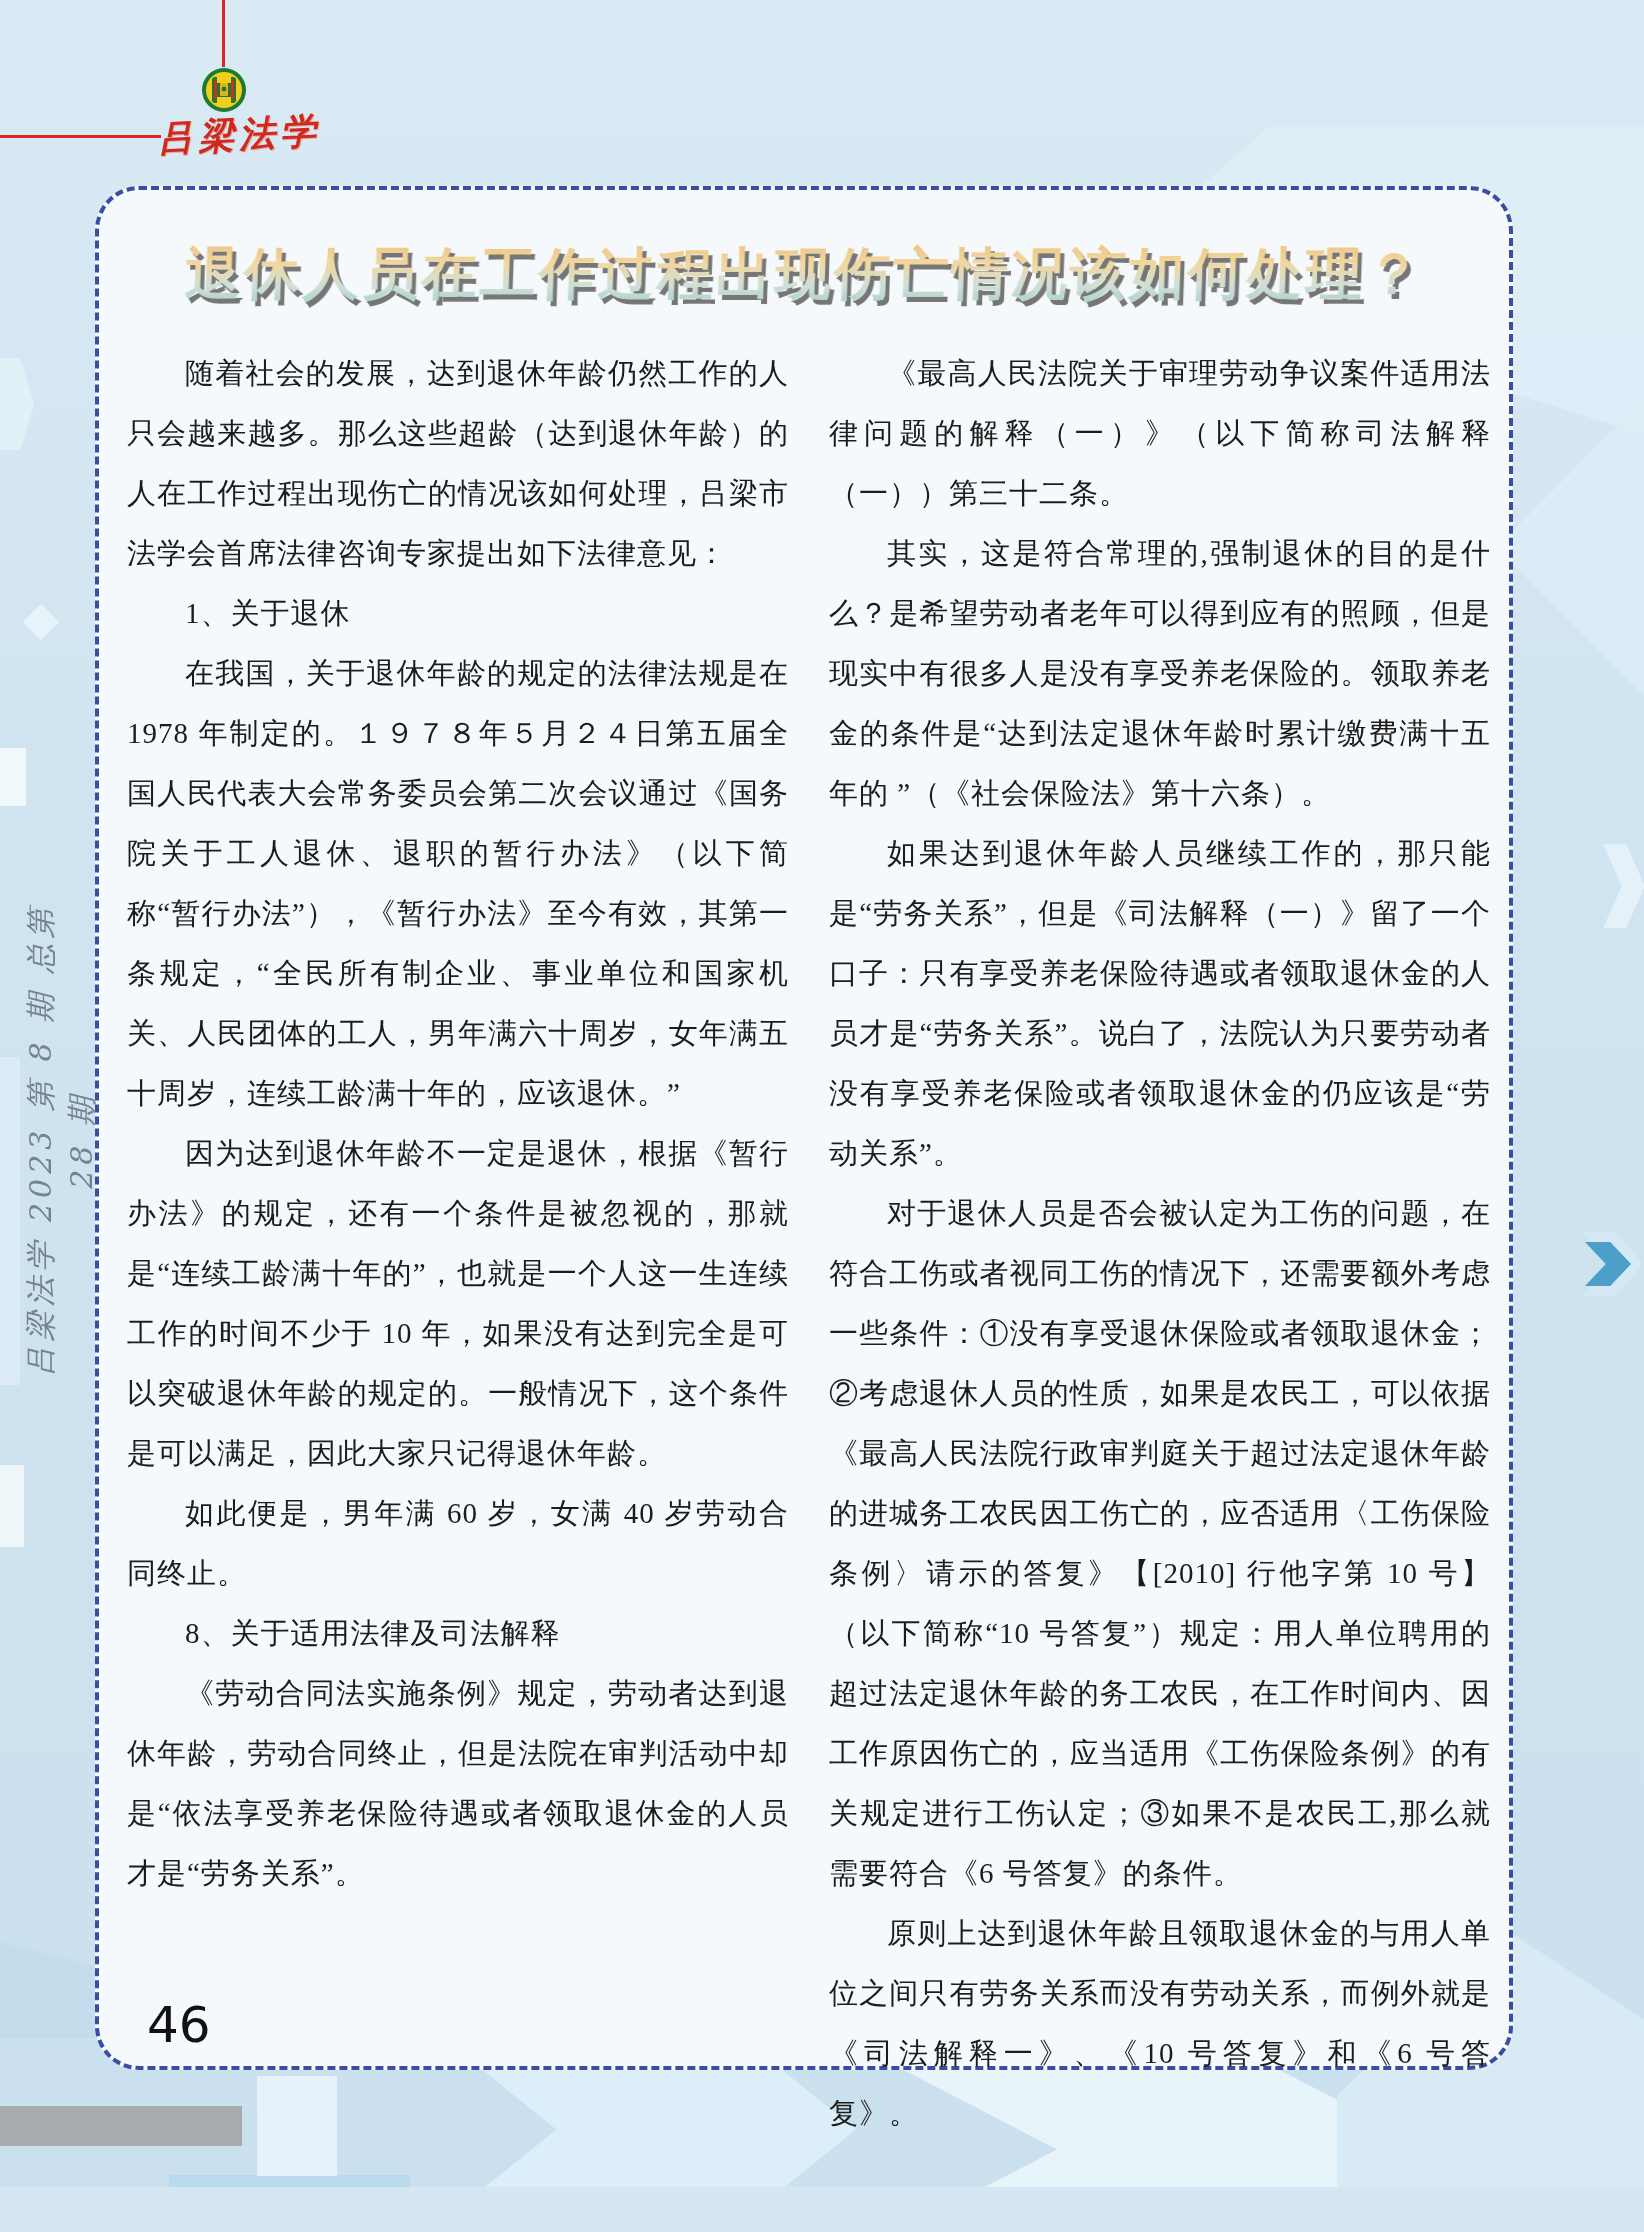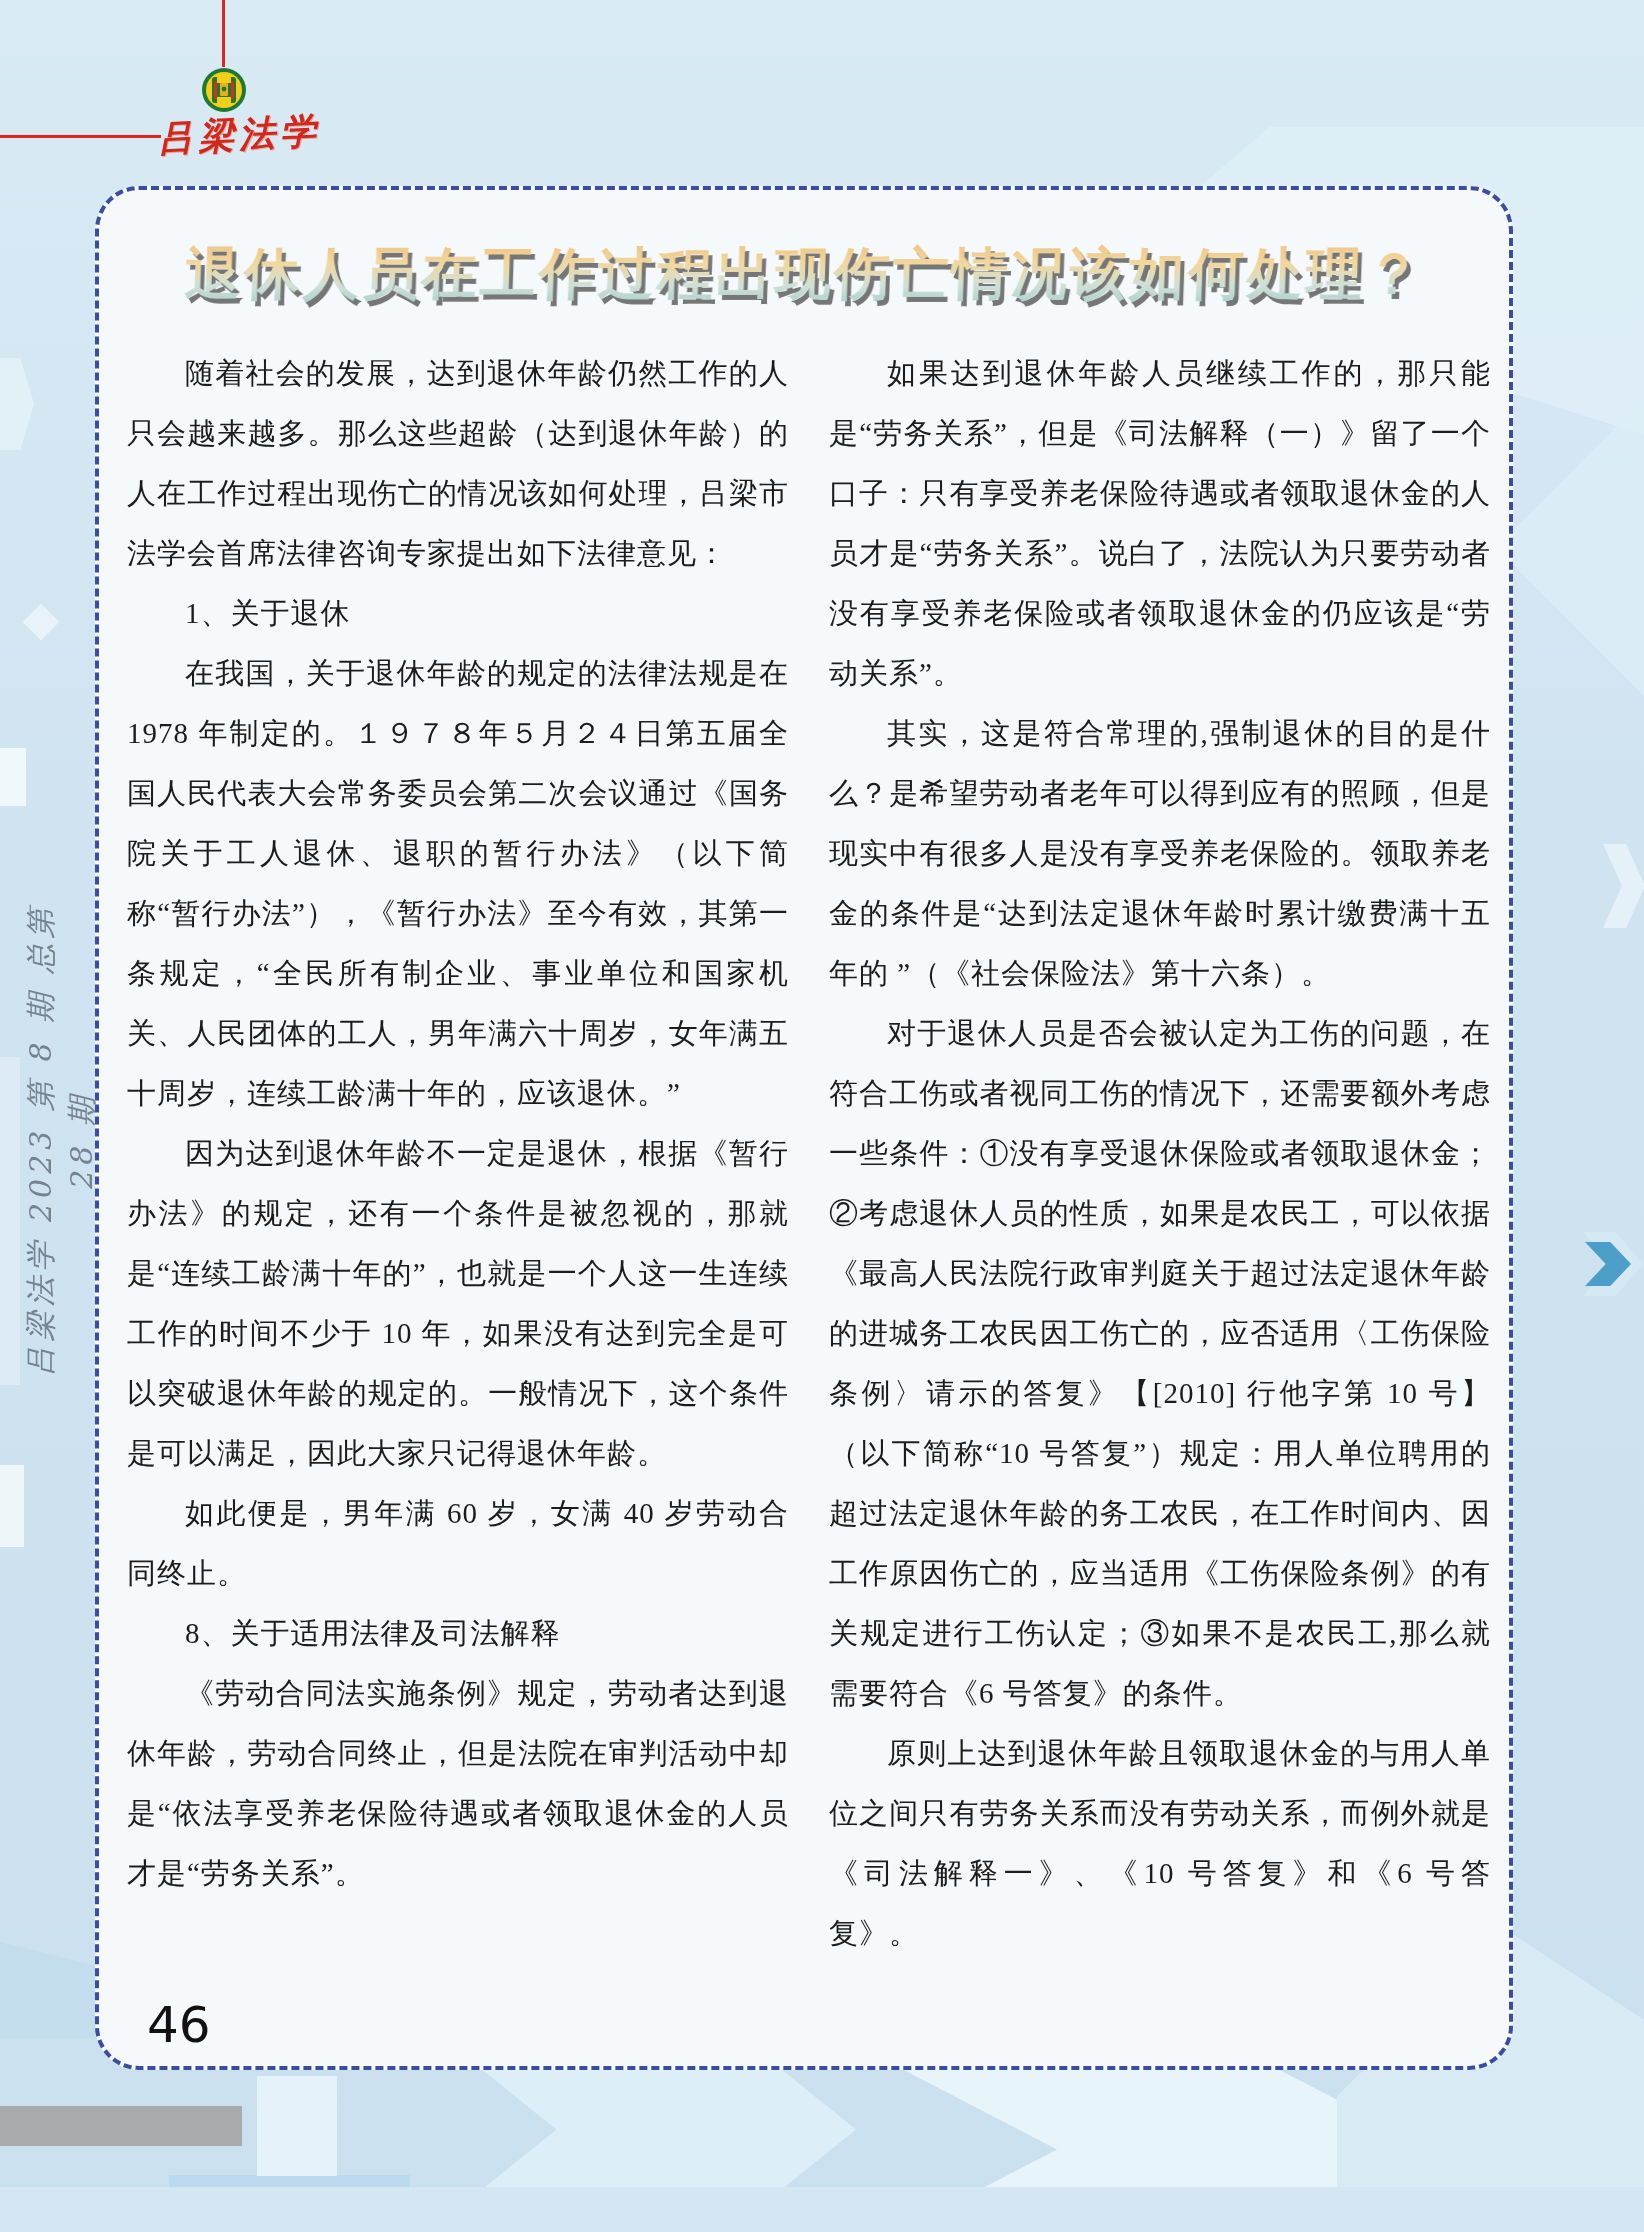--- a/index.html
+++ b/index.html
@@ -141,22 +141,23 @@
     <div class="col">
         <p class="para">随着社会的发展，达到退休年龄仍然工作的人只会越来越多。那么这些超龄（达到退休年龄）的人在工作过程出现伤亡的情况该如何处理，吕梁市法学会首席法律咨询专家提出如下法律意见：</p>
         <p class="para">1、关于退休</p>
         <p class="para">在我国，关于退休年龄的规定的法律法规是在 1978 年制定的。１９７８年５月２４日第五届全国人民代表大会常务委员会第二次会议通过《国务院关于工人退休、退职的暂行办法》（以下简称“暂行办法”），《暂行办法》至今有效，其第一条规定，“全民所有制企业、事业单位和国家机关、人民团体的工人，男年满六十周岁，女年满五十周岁，连续工龄满十年的，应该退休。”</p>
         <p class="para">因为达到退休年龄不一定是退休，根据《暂行办法》的规定，还有一个条件是被忽视的，那就是“连续工龄满十年的”，也就是一个人这一生连续工作的时间不少于 10 年，如果没有达到完全是可以突破退休年龄的规定的。一般情况下，这个条件是可以满足，因此大家只记得退休年龄。</p>
         <p class="para">如此便是，男年满 60 岁，女满 40 岁劳动合同终止。</p>
         <p class="para">8、关于适用法律及司法解释</p>
         <p class="para">《劳动合同法实施条例》规定，劳动者达到退休年龄，劳动合同终止，但是法院在审判活动中却是“依法享受养老保险待遇或者领取退休金的人员才是“劳务关系”。</p>
       </div>
     <div class="col">
+        <p class="para">《最高人民法院关于审理劳动争议案件适用法律问题的解释（一）》（以下简称司法解释（一））第三十二条。</p>
+        <p class="para">其实，这是符合常理的,强制退休的目的是什么？是希望劳动者老年可以得到应有的照顾，但是现实中有很多人是没有享受养老保险的。领取养老金的条件是“达到法定退休年龄时累计缴费满十五年的 ”（《社会保险法》第十六条）。</p>
         <p class="para">如果达到退休年龄人员继续工作的，那只能是“劳务关系”，但是《司法解释（一）》留了一个口子：只有享受养老保险待遇或者领取退休金的人员才是“劳务关系”。说白了，法院认为只要劳动者没有享受养老保险或者领取退休金的仍应该是“劳动关系”。</p>
-        <p class="para">其实，这是符合常理的,强制退休的目的是什么？是希望劳动者老年可以得到应有的照顾，但是现实中有很多人是没有享受养老保险的。领取养老金的条件是“达到法定退休年龄时累计缴费满十五年的 ”（《社会保险法》第十六条）。</p>
         <p class="para">对于退休人员是否会被认定为工伤的问题，在符合工伤或者视同工伤的情况下，还需要额外考虑一些条件：①没有享受退休保险或者领取退休金；②考虑退休人员的性质，如果是农民工，可以依据《最高人民法院行政审判庭关于超过法定退休年龄的进城务工农民因工伤亡的，应否适用〈工伤保险条例〉请示的答复》【[2010] 行他字第 10 号】（以下简称“10 号答复”）规定：用人单位聘用的超过法定退休年龄的务工农民，在工作时间内、因工作原因伤亡的，应当适用《工伤保险条例》的有关规定进行工伤认定；③如果不是农民工,那么就需要符合《6 号答复》的条件。</p>
         <p class="para">原则上达到退休年龄且领取退休金的与用人单位之间只有劳务关系而没有劳动关系，而例外就是《司法解释一》、《10 号答复》和《6 号答复》。</p>
       </div>
   </div>
 </div>
 
 <div class="page-bar"></div>
 <div class="page-number">46</div>
 
 

